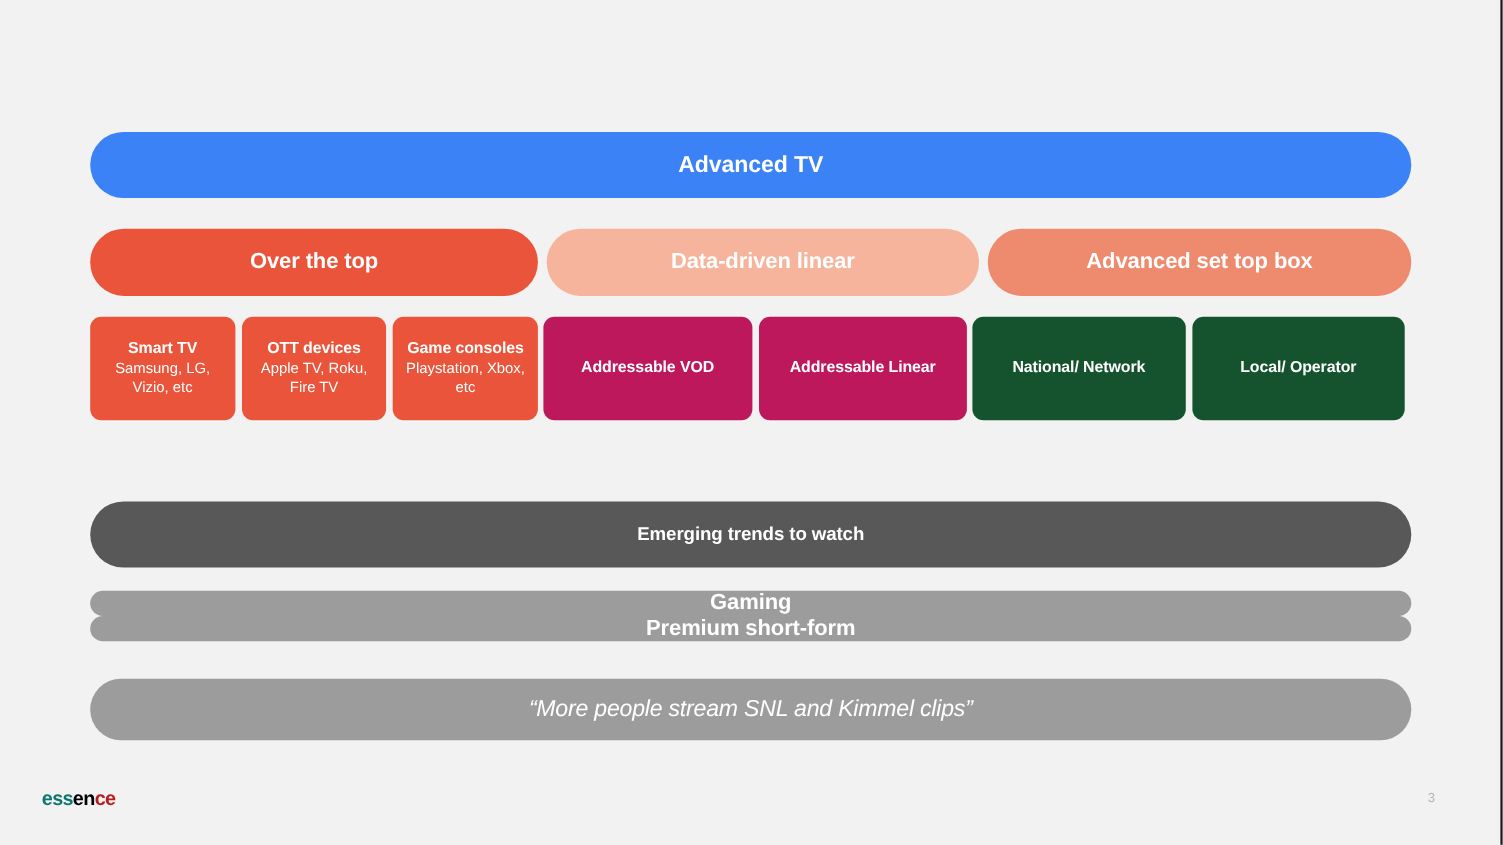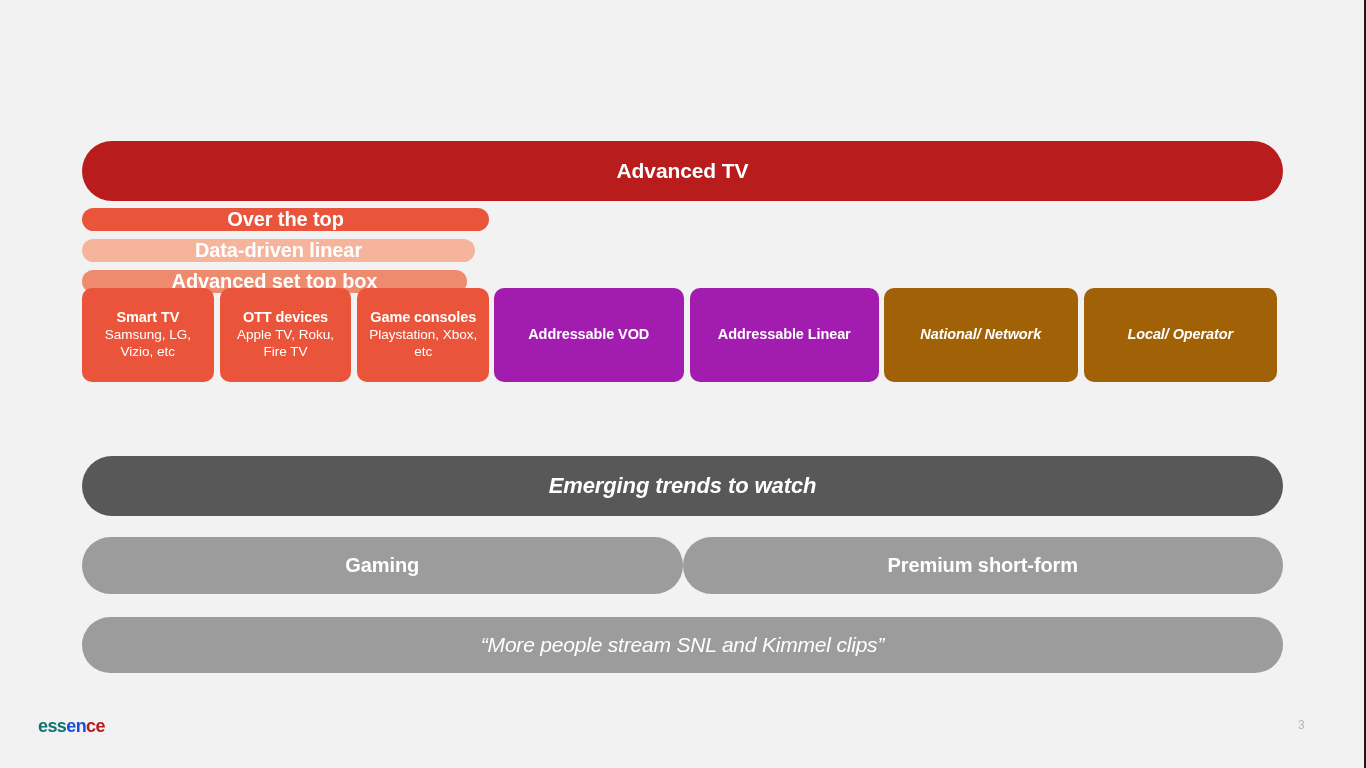--- a/index.html
+++ b/index.html
@@ -41,38 +41,37 @@
     justify-content: center;
     color: #ffffff;
     text-align: center;
     padding: 6px 8px;
   }
 
   
   .adv-header {
     position: absolute;
     left: 82px;
-    top: 141px;
+    top: 120px;
     width: 1201px;
     height: 60px;
-    background: #b91c1c;
+    background: #3b82f6;
     font-size: 21px;
     font-weight: bold;
     letter-spacing: -0.1px;
   }
 
   .tier2 {
     position: absolute;
     left: 82px;
     top: 208px;
     width: 1201px;
     height: 61px;
     display: flex;
     gap: 8px;
-    flex-direction: column;
   }
   .tier2 .pill {
     height: 61px;
     font-size: 20px;
     font-weight: bold;
     letter-spacing: -0.1px;
   }
   .t2-ott   { width: 407px; background: #E9543A; }
   .t2-stb   { width: 385px; background: #EE8A6E; }
   .t2-ddl   { width: 393px; background: #F6B49C; }
@@ -87,22 +86,22 @@
     gap: 5px;
   }
   .t3-group { display: flex; gap: 6px; }
   .t3-group.g1 { width: 407px; }
   .t3-group.g2 { width: 385px; }
   .t3-group.g3 { width: 393px; }
 
   .t3-group .box { height: 94px; flex: 1; }
 
   .g1 .box { background: #E9543A; }
-  .g2 .box { background: #a21caf; text-align: right; }
-  .g3 .box { background: #a16207; font-style: italic; }
+  .g2 .box { background: #be185d; text-align: right; }
+  .g3 .box { background: #14532d; }
 
   .box-title {
     font-size: 14.5px;
     font-weight: bold;
     line-height: 1.2;
     letter-spacing: -0.1px;
   }
   .box-sub {
     font-size: 13.5px;
     font-weight: normal;
@@ -112,33 +111,33 @@
   .g2 .box-title, .g3 .box-title { font-size: 14.5px; }
 
   
   .trend-header {
     position: absolute;
     left: 82px;
     top: 456px;
     width: 1201px;
     height: 60px;
     background: #585858;
-    font-size: 22px;
-    font-weight: bold;
-    letter-spacing: -0.1px;
-    font-style: italic;
+    font-size: 17px;
+    font-weight: bold;
+    letter-spacing: -0.1px;
   }
 
   .trend-row2 {
     position: absolute;
     left: 82px;
     top: 537px;
     width: 1201px;
     height: 41px;
     display: flex;
+    flex-direction: column;
   }
   .trend-row2 .pill {
     flex: 1;
     height: 57px;
     background: #9C9C9C;
     font-size: 20px;
     font-weight: bold;
     letter-spacing: -0.1px;
   }
 
@@ -165,21 +164,21 @@
   .logo {
     position: absolute;
     left: 38px;
     top: 716px;
     font-size: 18px;
     font-weight: bold;
     letter-spacing: -0.6px;
     user-select: none;
   }
   .logo .l1 { color: #0f766e; }
-  .logo .l2 { color: #1d4ed8; }
+  .logo .l2 { color: #000000; }
   .logo .l3 { color: #b91c1c; }
 
   .page-num {
     position: absolute;
     left: 1298px;
     top: 718px;
     font-size: 12px;
     color: #B5B5B5;
   }
 </style>

